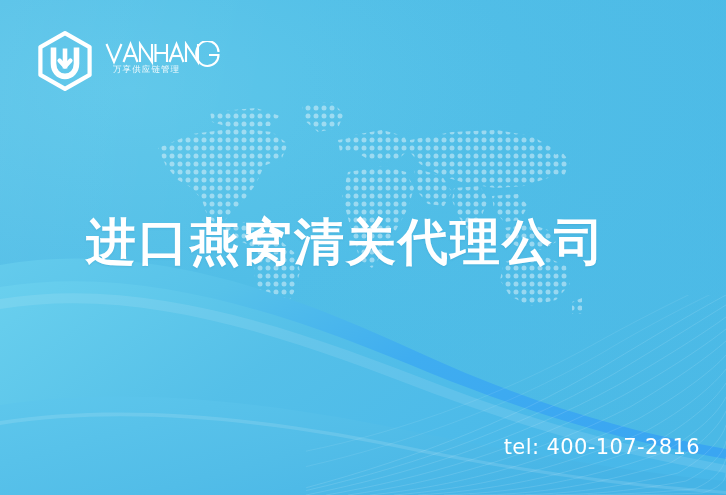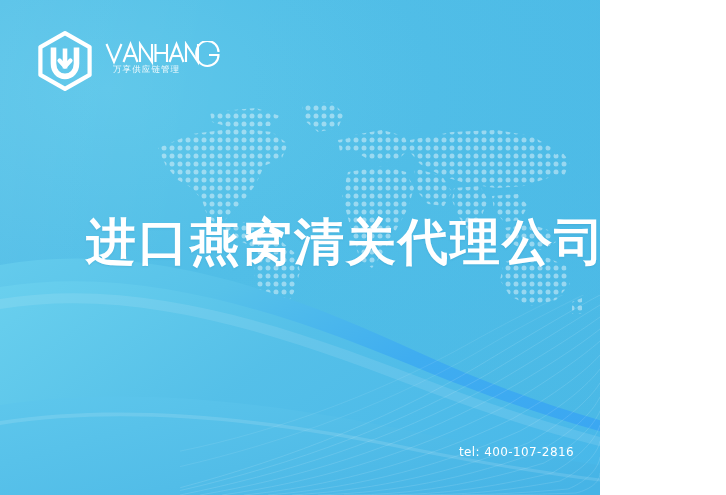--- a/index.html
+++ b/index.html
@@ -2,21 +2,21 @@
 <html><head>
 <meta charset="utf-8">
 <style>
   html, body {
     margin: 0;
     padding: 0;
     background: #ffffff;
   }
   #banner {
     position: relative;
-    width: 600px;
+    width: 726px;
     height: 495px;
     overflow: hidden;
     background: #4c1d95;
     font-family: "Liberation Sans", sans-serif;
     -webkit-font-smoothing: antialiased;
   }
 
   
   .bg-base {
     position: absolute;
@@ -100,21 +100,21 @@
     white-space: nowrap;
     text-shadow: 0 1px 2px rgba(30,120,170,0.18);
     font-family: "DejaVu Sans", "Liberation Sans", sans-serif;
   }
 
   
   .phone {
     position: absolute;
     right: 26px;
     bottom: 36px;
-    font-size: 12px;
+    font-size: 21px;
     color: #ffffff;
     letter-spacing: 0.4px;
     white-space: nowrap;
     font-family: "DejaVu Sans", "Liberation Sans", sans-serif;
   }
 </style>
 </head>
 <body>
 
 <div id="banner">

